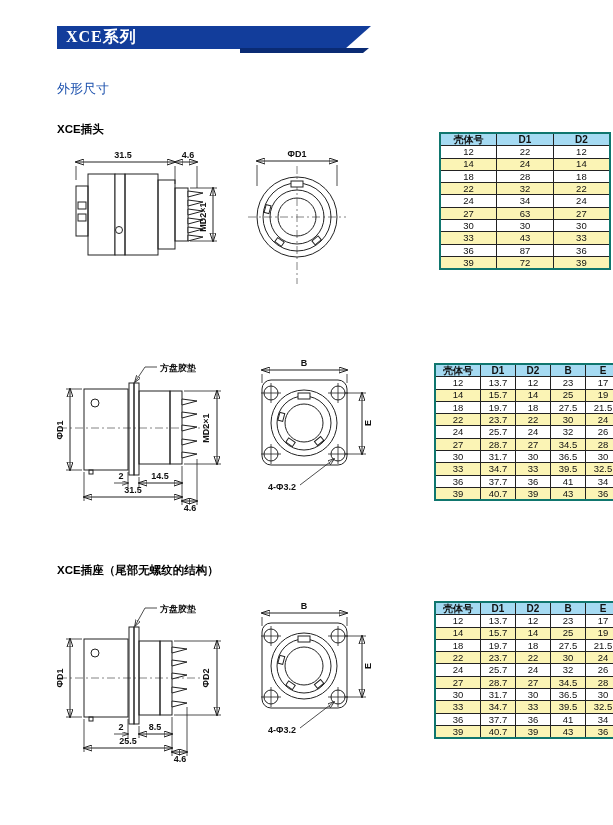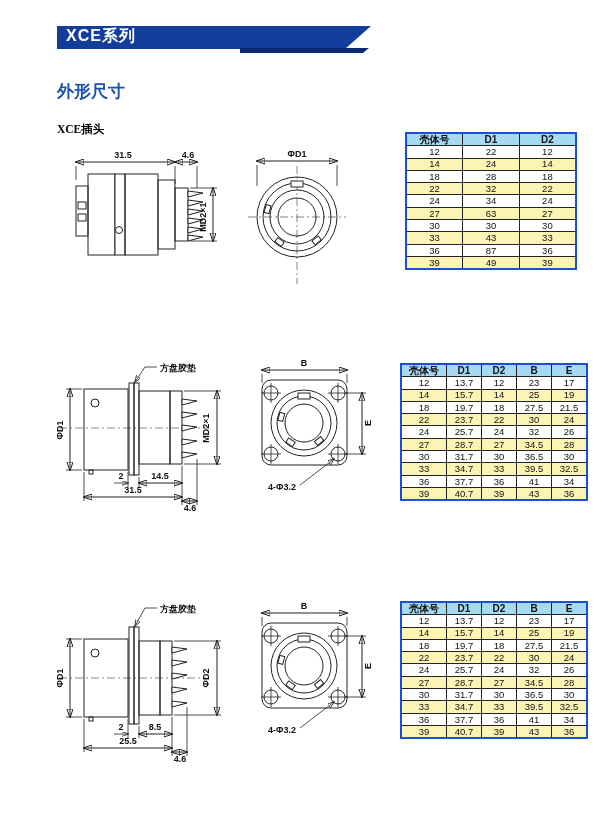--- a/index.html
+++ b/index.html
@@ -8,32 +8,32 @@
     font-family:"Liberation Sans","DejaVu Sans",sans-serif;color:#111;
     overflow:hidden;
   }
   #page{position:absolute;inset:0;background:#fff;}
   .abs{position:absolute;}
   
   .banner{
     left:57px;top:26px;width:314px;height:23px;
     background:var(--banner-blue,#123d9b);
     clip-path:polygon(0 0,100% 0,calc(100% - 26px) 100%,0 100%);
-    display:flex;align-items:flex-start;
+    display:flex;align-items:center;font-family:Liberation Serif, serif;
   }
   .banner-title{color:#fff;font-weight:bold;font-size:16px;padding-left:9px;letter-spacing:1px;}
   .banner-shadow{
     left:240px;top:48px;width:129px;height:5px;
     background:var(--banner-shadow,#0a2b74);
     clip-path:polygon(0 0,100% 0,calc(100% - 6px) 100%,0 100%);
   }
-  .heading{left:57px;top:80px;font-size:17px;font-weight:bold;color:var(--heading-blue,#1b50ad);}
-  .sec-title{font-size:11.5px;font-weight:bold;color:#000;font-family:Liberation Serif, serif;}
+  .heading{left:57px;top:80px;font-size:13px;font-weight:normal;color:var(--heading-blue,#1b50ad);}
+  .sec-title{font-size:11.5px;font-weight:bold;color:#000;}
   
-  table.dim{border-collapse:collapse;border:2px solid #1d4ed8;table-layout:fixed;}
+  table.dim{border-collapse:collapse;border:2px solid #0f766e;table-layout:fixed;margin-left:34px;}
   table.dim th,table.dim td{
     border:1px solid #222;text-align:center;vertical-align:middle;
     font-size:9.5px;height:11.3px;padding:0;line-height:1;
   }
   table.dim th{background:var(--table-header-bg,#a5daf2);font-weight:bold;font-size:10px;}
   table.dim tr.alt td{background:var(--row-alt-bg,#fbf4b5);}
   
   svg line,svg rect,svg circle,svg path,svg polyline{stroke:#222;fill:none;stroke-width:1;}
   svg text{stroke:none;fill:#111;font-size:9px;font-weight:bold;font-family:"Liberation Sans","DejaVu Sans",sans-serif;}
   svg .cl{stroke:#666;stroke-width:0.8;stroke-dasharray:8 3 2 3;}
@@ -180,21 +180,21 @@
           <td>43</td>
           <td>33</td>
         </tr>
         <tr>
           <td>36</td>
           <td>87</td>
           <td>36</td>
         </tr>
         <tr class="alt">
           <td>39</td>
-          <td>49</td>
+          <td>72</td>
           <td>39</td>
         </tr>
       </tbody>
     </table>
 
 
   <svg class="abs" style="left:57px;top:355px;" width="175" height="158" viewBox="0 0 175 158">
     <g>
       <text x="103" y="16">方盘胶垫</text>
       <polyline class="thin" points="100,12 88,12 78,27" marker-end="url(#aE)"></polyline>
@@ -367,20 +367,21 @@
         <tr class="alt">
           <td>39</td>
           <td>40.7</td>
           <td>39</td>
           <td>43</td>
           <td>36</td>
         </tr>
       </tbody>
     </table>
 
+  <div class="abs sec-title" style="left:57px;top:563px;">XCE插座（尾部无螺纹的结构）</div>
 
   <svg class="abs" style="left:57px;top:594px;" width="175" height="170" viewBox="0 0 175 170">
     <g>
       <text x="103" y="18">方盘胶垫</text>
       <polyline class="thin" points="100,14 88,14 78,32" marker-end="url(#aE)"></polyline>
     </g>
     <g>
       <line class="cl" x1="2" y1="84" x2="150" y2="84"></line>
       <rect x="27" y="45" width="44" height="78"></rect>
       <circle cx="38" cy="59" r="4"></circle>

